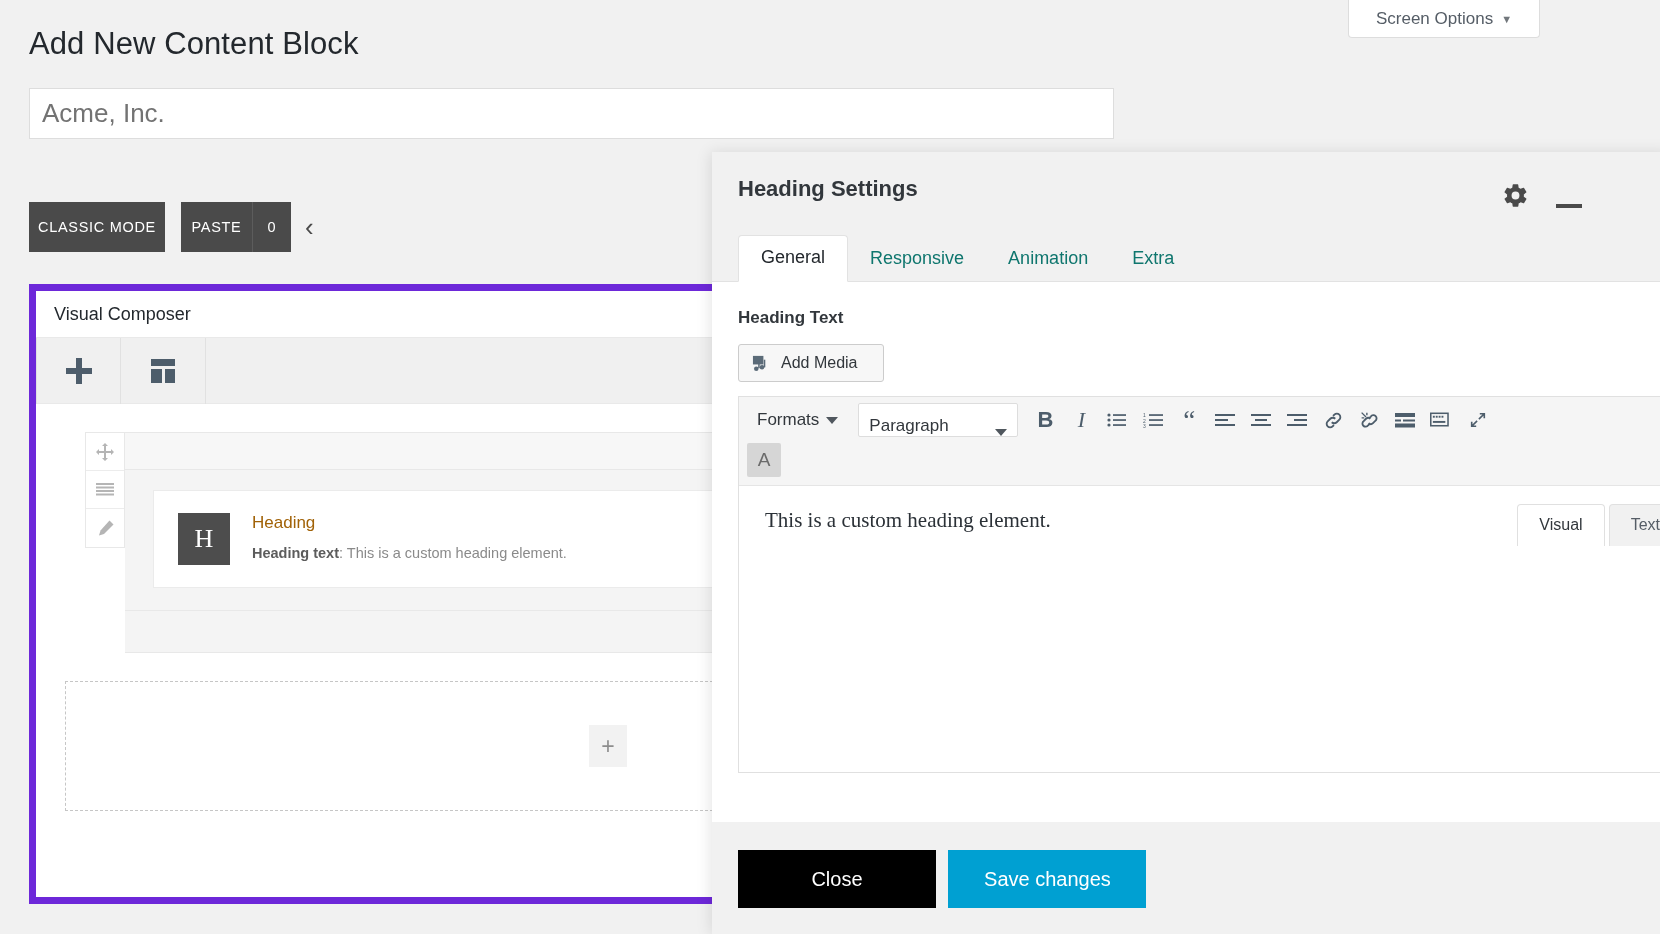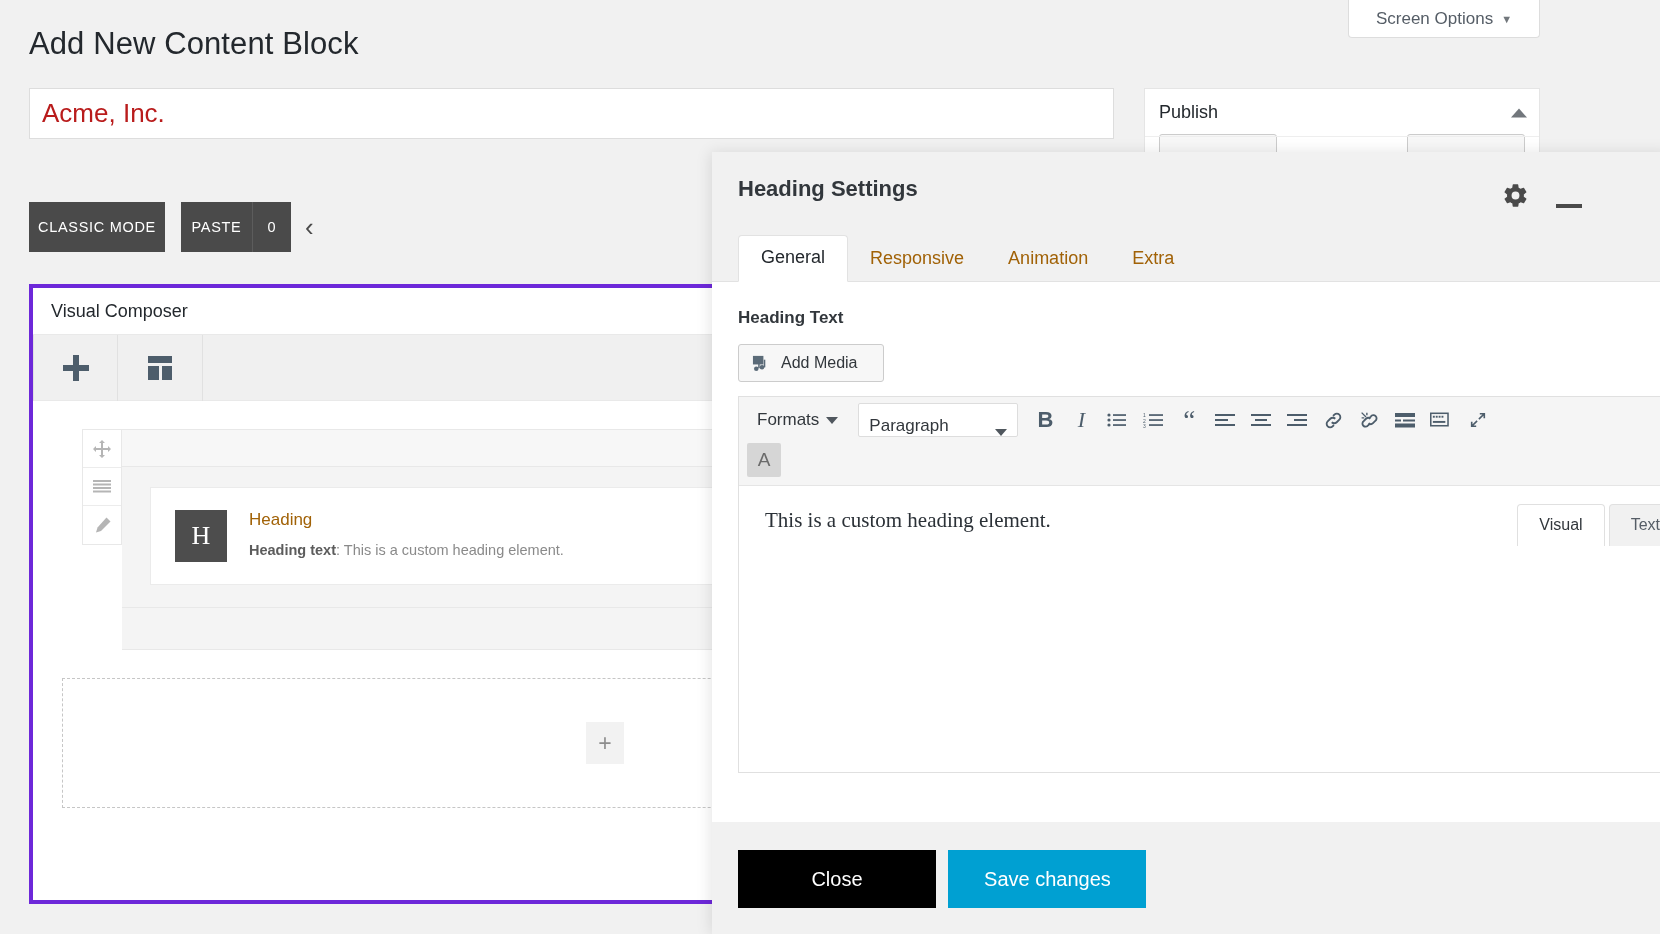--- a/index.html
+++ b/index.html
@@ -32,21 +32,21 @@
     position: absolute; top: 26px; left: 29px;
     font-size: 31px; font-weight: 400; color: #23282d;
     letter-spacing: .1px;
   }
 
   
   .title-input {
     position: absolute; top: 88px; left: 29px;
     width: 1085px; height: 51px;
     background: #fff; border: 1px solid #ddd;
-    font-size: 26px; color: #b91c1c;
+    font-size: 26px; color: #737373;
     padding: 0 12px;
     font-family: "Liberation Sans", sans-serif;
     outline: none;
   }
 
   
   .publish-box {
     position: absolute; top: 88px; left: 1144px;
     width: 396px; min-height: 72px;
     background: #fff; border: 1px solid #e5e5e5;
@@ -80,21 +80,21 @@
   .vc-btn.count { width: 38px; border-right: none; }
   .vc-collapse {
     margin-left: 14px; font-size: 26px; color: #4a4a4a;
     cursor: pointer; line-height: 1; font-weight: 300;
   }
 
   
   .vc-panel {
     position: absolute; top: 284px; left: 29px;
     width: 1085px; height: 620px;
-    background: #fff; border: 4px solid #6d28d9;
+    background: #fff; border: 7px solid #6d28d9;
   }
   .vc-panel-head {
     height: 47px; display: flex; align-items: center;
     padding: 0 18px; font-size: 18px; color: #23282d;
     border-bottom: 1px solid #e9e9e9;
   }
   .vc-toolbar { height: 66px; display: flex; border-bottom: 1px solid #e9e9e9; background: #f0f0f0; }
   .vc-tool {
     width: 85px; height: 66px; display: flex; align-items: center; justify-content: center;
     border-right: 1px solid #e1e1e1; cursor: pointer;
@@ -196,21 +196,21 @@
   .modal-min {
     position: absolute; right: 90px; top: 52px;
     width: 26px; height: 4px; background: #4a4a4a; cursor: pointer;
   }
   .modal-tabs {
     display: flex; align-items: flex-end; padding-left: 26px;
     height: 52px; border-bottom: 1px solid #e2e2e2;
     background: transparent;
   }
   .mtab {
-    padding: 11px 22px 13px 22px; font-size: 18px; color: #a16207;
+    padding: 11px 22px 13px 22px; font-size: 18px; color: #0f766e;
     cursor: pointer; border-radius: 4px 4px 0 0;
     position: relative; top: 1px;
   }
   .mtab.active { background: #fff; color: #23282d; border: 1px solid #e2e2e2; border-bottom-color: #fff; }
 
   .modal-body {
     background: #fff; height: 592px; padding: 26px 0 0 0;
     position: relative; overflow: hidden;
   }
   .field-label {
@@ -282,31 +282,20 @@
 
   <div class="screen-options">
     <span>Screen Options</span>
     <span class="caret">▼</span>
   </div>
 
   <div class="page-title">Add New Content Block</div>
 
   <input class="title-input" type="text" value="Acme, Inc." placeholder="Enter title here" style="">
 
-  <div class="publish-box">
-    <div class="publish-head">
-      <span class="ttl">Publish</span>
-      <span class="publish-toggle"></span>
-    </div>
-    <div class="publish-body">
-      <span class="pb-btn" style="width:118px"></span>
-      <span style="flex:1"></span>
-      <span class="pb-btn" style="width:118px"></span>
-    </div>
-  </div>
 
   <div class="vc-modes">
     <div class="vc-btn classic">CLASSIC MODE</div>
     <div class="vc-btn paste">PASTE</div>
     <div class="vc-btn count">0</div>
     <div class="vc-collapse">‹</div>
   </div>
 
   <div class="vc-panel">
     <div class="vc-panel-head">Visual Composer</div>

